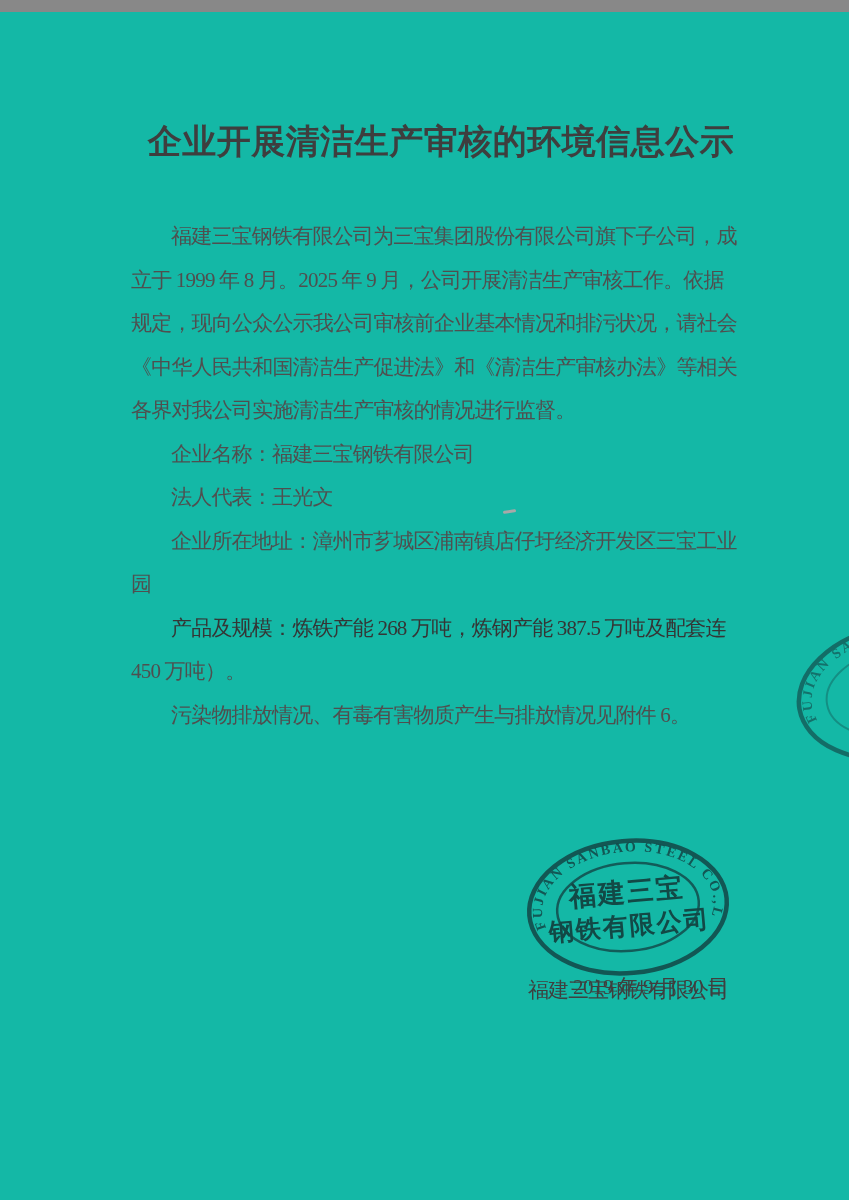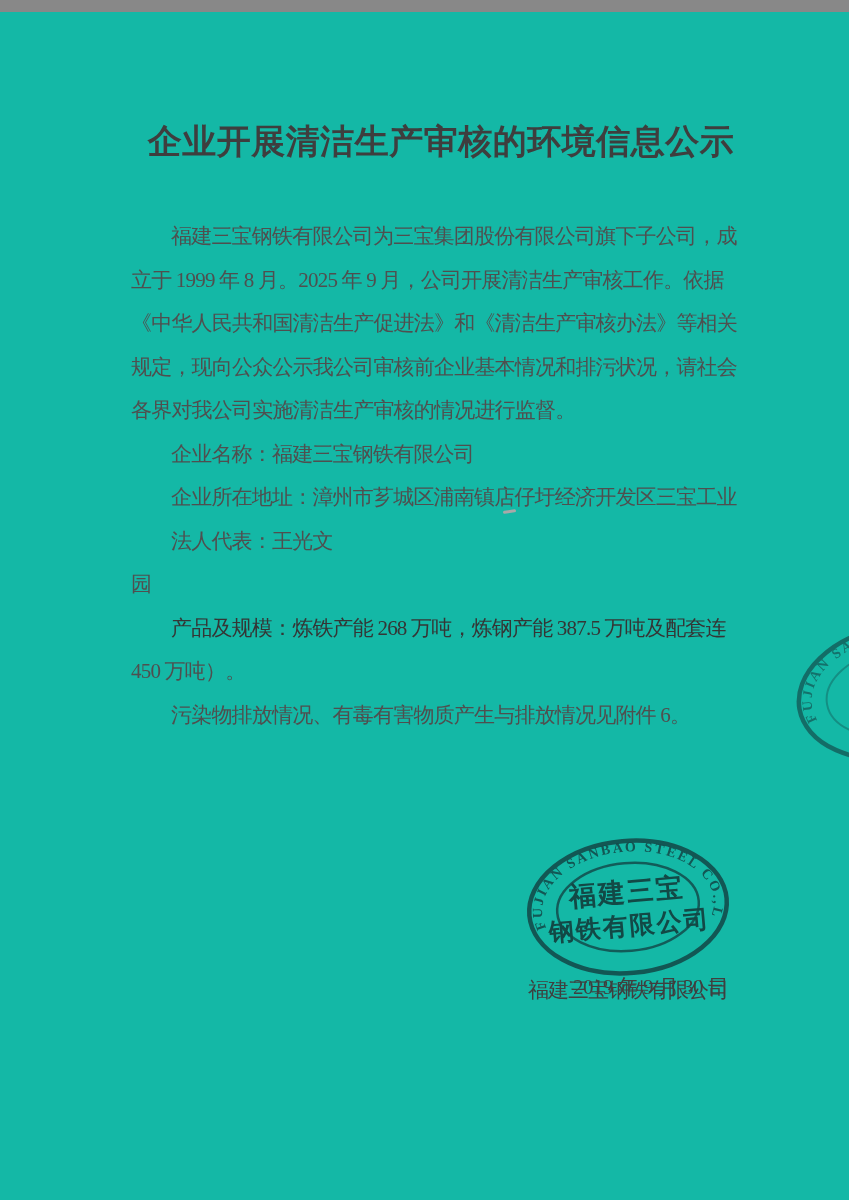--- a/index.html
+++ b/index.html
@@ -93,26 +93,26 @@
 </head>
 <body>
 
 <div class="page">
 
   <h1 class="doc-title">企业开展清洁生产审核的环境信息公示</h1>
 
   <div class="body-text" id="bodyLines">
       <div class="body-line indent">福建三宝钢铁有限公司为三宝集团股份有限公司旗下子公司，成</div>
       <div class="body-line">立于 1999 年 8 月。2025 年 9 月，公司开展清洁生产审核工作。依据</div>
+      <div class="body-line">规定，现向公众公示我公司审核前企业基本情况和排污状况，请社会</div>
       <div class="body-line">《中华人民共和国清洁生产促进法》和《清洁生产审核办法》等相关</div>
-      <div class="body-line">规定，现向公众公示我公司审核前企业基本情况和排污状况，请社会</div>
       <div class="body-line">各界对我公司实施清洁生产审核的情况进行监督。</div>
       <div class="body-line indent">企业名称：福建三宝钢铁有限公司</div>
+      <div class="body-line indent">法人代表：王光文</div>
       <div class="body-line indent">企业所在地址：漳州市芗城区浦南镇店仔圩经济开发区三宝工业</div>
-      <div class="body-line indent">法人代表：王光文</div>
       <div class="body-line">园</div>
       <div class="body-line indent emph">产品及规模：炼铁产能 268 万吨，炼钢产能 387.5 万吨及配套连</div>
       <div class="body-line">450 万吨）。</div>
       <div class="body-line indent">污染物排放情况、有毒有害物质产生与排放情况见附件 6。</div>
     </div>
 
   <div class="sig-company">福建三宝钢铁有限公司</div>
 
   <div class="sig-date">2019 年 9 月 30 日</div>
 

